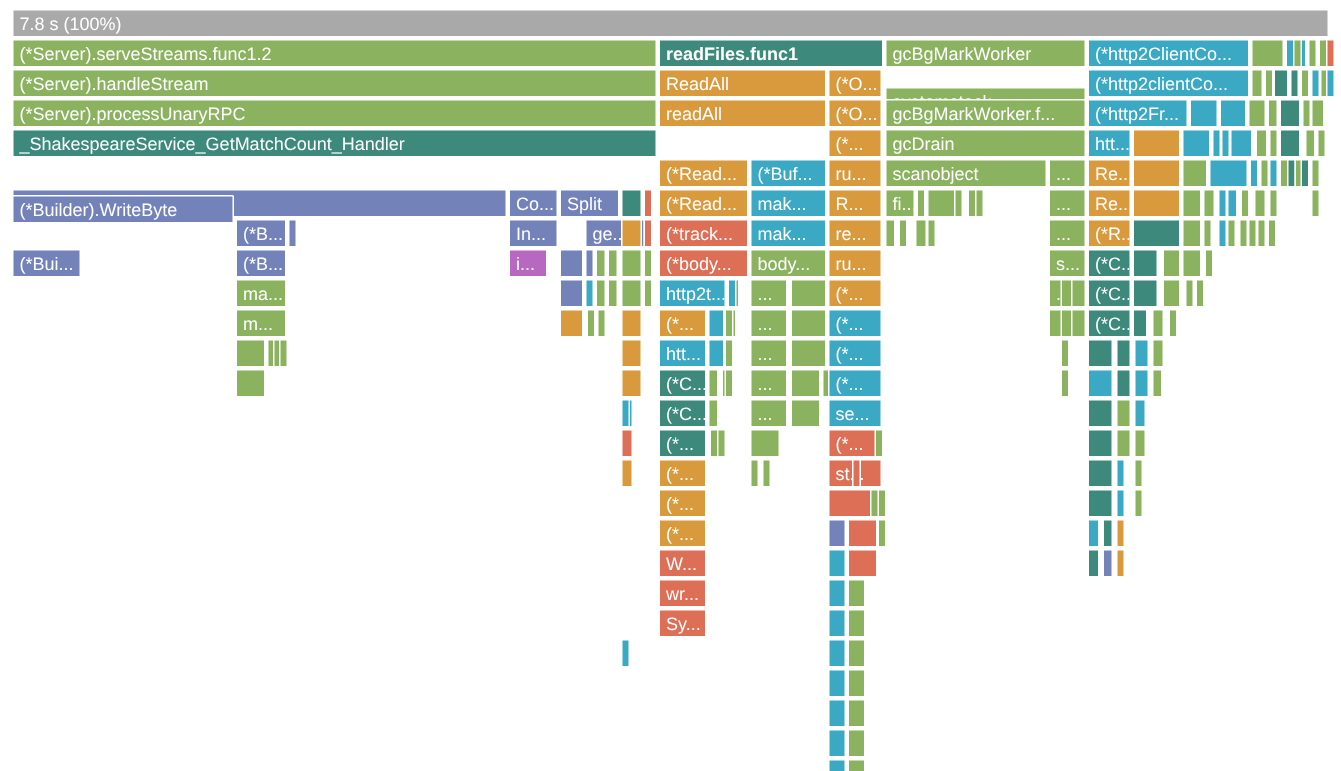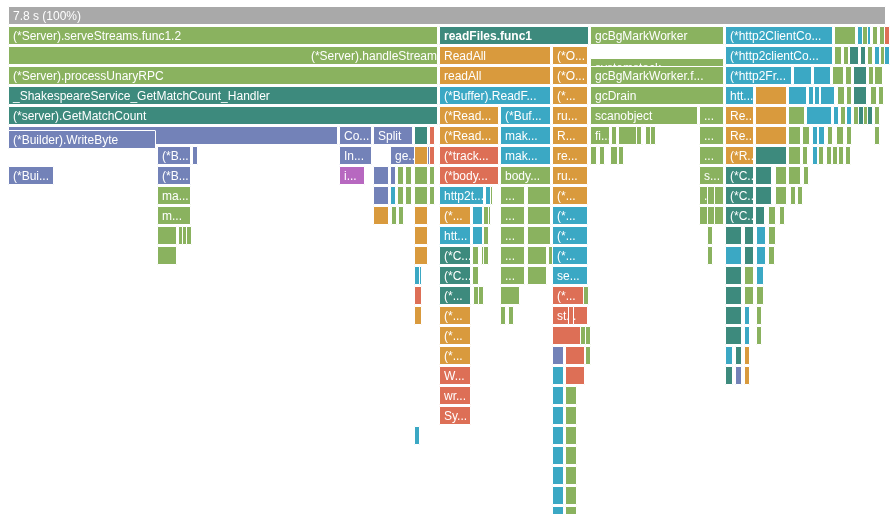--- a/index.html
+++ b/index.html
@@ -59,21 +59,21 @@
       <span class="lbl">gcBgMarkWorker</span>
     </div>
     <div class="frame" title="(*http2ClientCo..." style="left: 725px; top: 26px; width: 108px; height: 19px; background: rgb(59, 168, 196);">
       <span class="lbl">(*http2ClientCo...</span>
     </div>
     <div class="frame nolabel" title="" style="left: 834px; top: 26px; width: 22px; height: 19px; background: rgb(138, 178, 95);"></div>
     <div class="frame nolabel" title="" style="left: 857px; top: 26px; width: 14px; height: 19px; background: rgb(59, 168, 196);"></div>
     <div class="frame nolabel" title="" style="left: 872px; top: 26px; width: 6px; height: 19px; background: rgb(138, 178, 95);"></div>
     <div class="frame nolabel" title="" style="left: 879px; top: 26px; width: 4px; height: 19px; background: rgb(138, 178, 95);"></div>
     <div class="frame nolabel" title="" style="left: 884px; top: 26px; width: 3px; height: 19px; background: rgb(221, 111, 86);"></div>
-    <div class="frame" title="(*Server).handleStream" style="left: 8px; top: 46px; width: 430px; height: 19px; background: rgb(138, 178, 95); text-align: right;">
+    <div class="frame" title="(*Server).handleStream" style="left: 8px; top: 46px; width: 430px; height: 19px; background: rgb(138, 178, 95);">
       <span class="lbl">(*Server).handleStream</span>
     </div>
     <div class="frame" title="ReadAll" style="left: 439px; top: 46px; width: 112px; height: 19px; background: rgb(217, 154, 61);">
       <span class="lbl">ReadAll</span>
     </div>
     <div class="frame" title="(*O..." style="left: 552px; top: 46px; width: 36px; height: 19px; background: rgb(217, 154, 61);">
       <span class="lbl">(*O...</span>
     </div>
     <div class="frame" title="systemstack" style="left: 590px; top: 58px; width: 134px; height: 19px; background: rgb(138, 178, 95);">
       <span class="lbl">systemstack</span>
@@ -106,44 +106,38 @@
     <div class="frame nolabel" title="" style="left: 793px; top: 66px; width: 19px; height: 19px; background: rgb(59, 168, 196);"></div>
     <div class="frame nolabel" title="" style="left: 813px; top: 66px; width: 18px; height: 19px; background: rgb(59, 168, 196);"></div>
     <div class="frame nolabel" title="" style="left: 832px; top: 66px; width: 12px; height: 19px; background: rgb(138, 178, 95);"></div>
     <div class="frame nolabel" title="" style="left: 845px; top: 66px; width: 7px; height: 19px; background: rgb(138, 178, 95);"></div>
     <div class="frame nolabel" title="" style="left: 853px; top: 66px; width: 14px; height: 19px; background: rgb(61, 138, 125);"></div>
     <div class="frame nolabel" title="" style="left: 868px; top: 66px; width: 5px; height: 19px; background: rgb(138, 178, 95);"></div>
     <div class="frame nolabel" title="" style="left: 874px; top: 66px; width: 9px; height: 19px; background: rgb(138, 178, 95);"></div>
     <div class="frame" title="_ShakespeareService_GetMatchCount_Handler" style="left: 8px; top: 86px; width: 430px; height: 19px; background: rgb(61, 138, 125);">
       <span class="lbl">_ShakespeareService_GetMatchCount_Handler</span>
     </div>
-    <div class="frame" title="(*Buffer).ReadF..." style="left: 439px; top: 86px; width: 112px; height: 19px; background: rgb(59, 168, 196);">
-      <span class="lbl">(*Buffer).ReadF...</span>
-    </div>
     <div class="frame" title="(*..." style="left: 552px; top: 86px; width: 36px; height: 19px; background: rgb(217, 154, 61);">
       <span class="lbl">(*...</span>
     </div>
     <div class="frame" title="gcDrain" style="left: 590px; top: 86px; width: 134px; height: 19px; background: rgb(138, 178, 95);">
       <span class="lbl">gcDrain</span>
     </div>
     <div class="frame" title="htt..." style="left: 725px; top: 86px; width: 29px; height: 19px; background: rgb(59, 168, 196);">
       <span class="lbl">htt...</span>
     </div>
     <div class="frame nolabel" title="" style="left: 755px; top: 86px; width: 32px; height: 19px; background: rgb(217, 154, 61);"></div>
     <div class="frame nolabel" title="" style="left: 788px; top: 86px; width: 19px; height: 19px; background: rgb(59, 168, 196);"></div>
     <div class="frame nolabel" title="" style="left: 808px; top: 86px; width: 5px; height: 19px; background: rgb(59, 168, 196);"></div>
     <div class="frame nolabel" title="" style="left: 814px; top: 86px; width: 5px; height: 19px; background: rgb(59, 168, 196);"></div>
     <div class="frame nolabel" title="" style="left: 820px; top: 86px; width: 15px; height: 19px; background: rgb(59, 168, 196);"></div>
     <div class="frame nolabel" title="" style="left: 837px; top: 86px; width: 8px; height: 19px; background: rgb(138, 178, 95);"></div>
     <div class="frame nolabel" title="" style="left: 846px; top: 86px; width: 4px; height: 19px; background: rgb(138, 178, 95);"></div>
     <div class="frame nolabel" title="" style="left: 853px; top: 86px; width: 14px; height: 19px; background: rgb(61, 138, 125);"></div>
     <div class="frame nolabel" title="" style="left: 870px; top: 86px; width: 7px; height: 19px; background: rgb(138, 178, 95);"></div>
-    <div class="frame" title="(*server).GetMatchCount" style="left: 8px; top: 106px; width: 430px; height: 19px; background: rgb(61, 138, 125);">
-      <span class="lbl">(*server).GetMatchCount</span>
-    </div>
     <div class="frame" title="(*Read..." style="left: 439px; top: 106px; width: 60px; height: 19px; background: rgb(217, 154, 61);">
       <span class="lbl">(*Read...</span>
     </div>
     <div class="frame" title="(*Buf..." style="left: 500px; top: 106px; width: 51px; height: 19px; background: rgb(59, 168, 196);">
       <span class="lbl">(*Buf...</span>
     </div>
     <div class="frame" title="ru..." style="left: 552px; top: 106px; width: 36px; height: 19px; background: rgb(217, 154, 61);">
       <span class="lbl">ru...</span>
     </div>
     <div class="frame" title="scanobject" style="left: 590px; top: 106px; width: 108px; height: 19px; background: rgb(138, 178, 95);">

